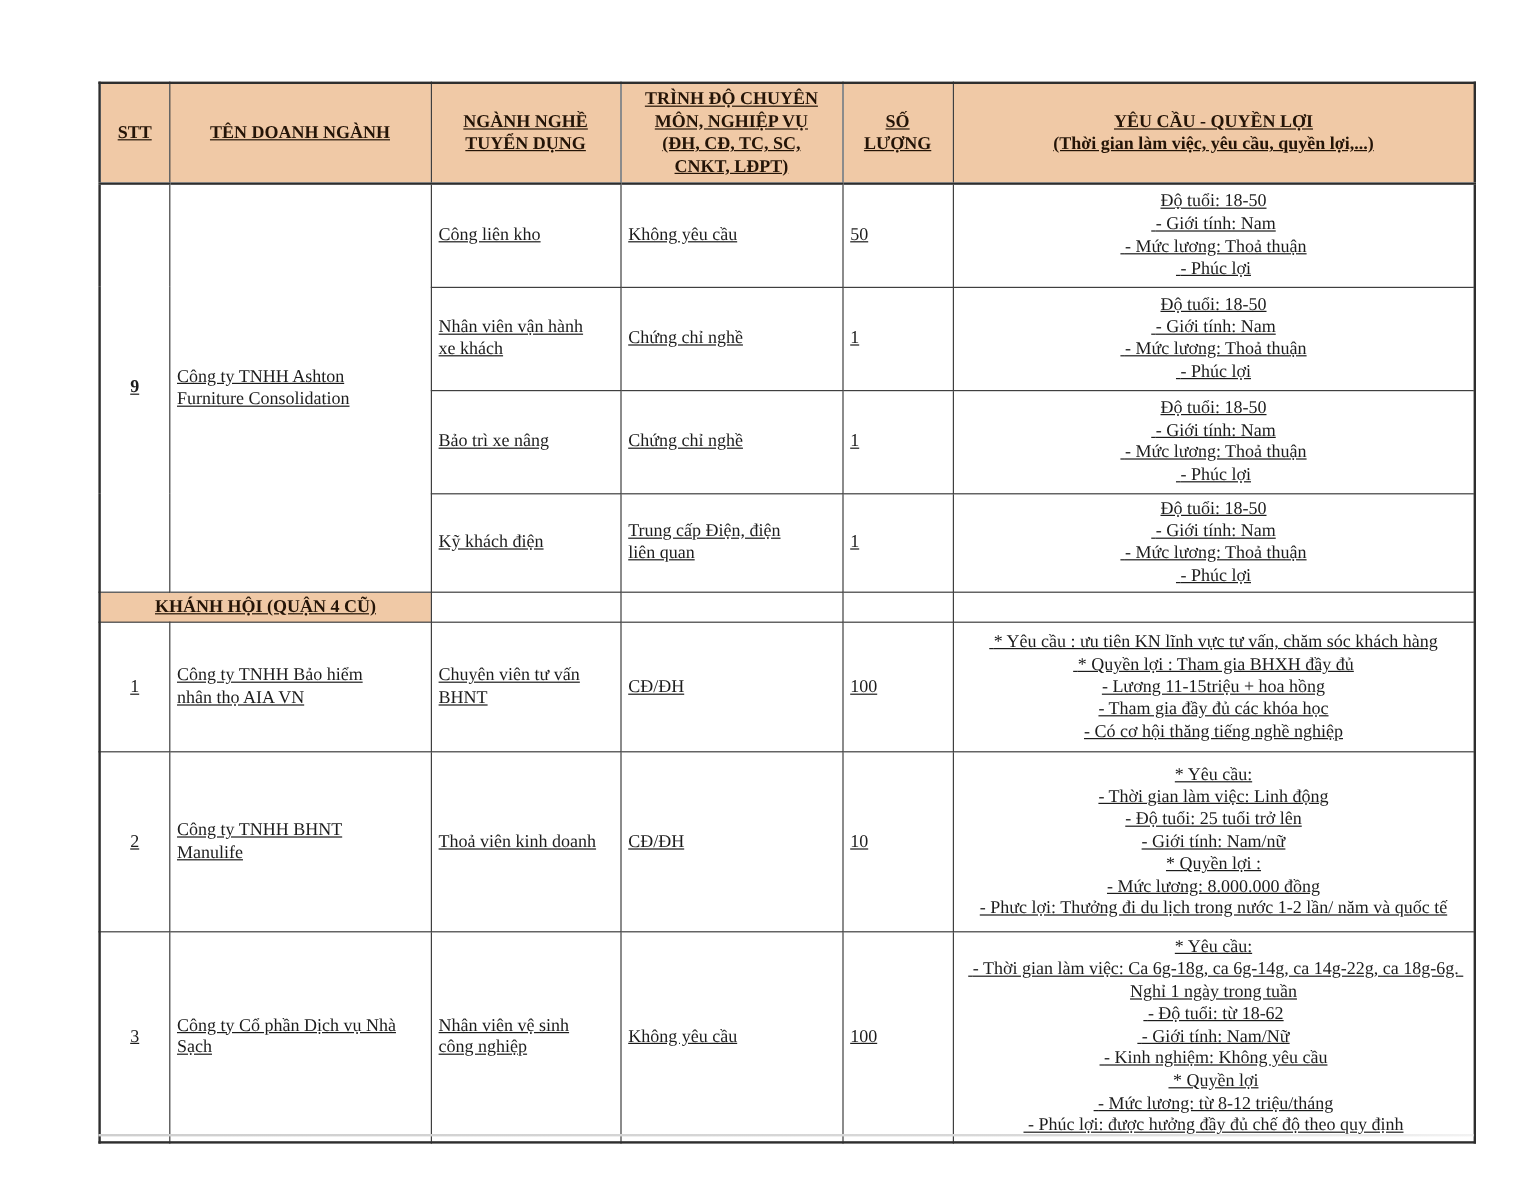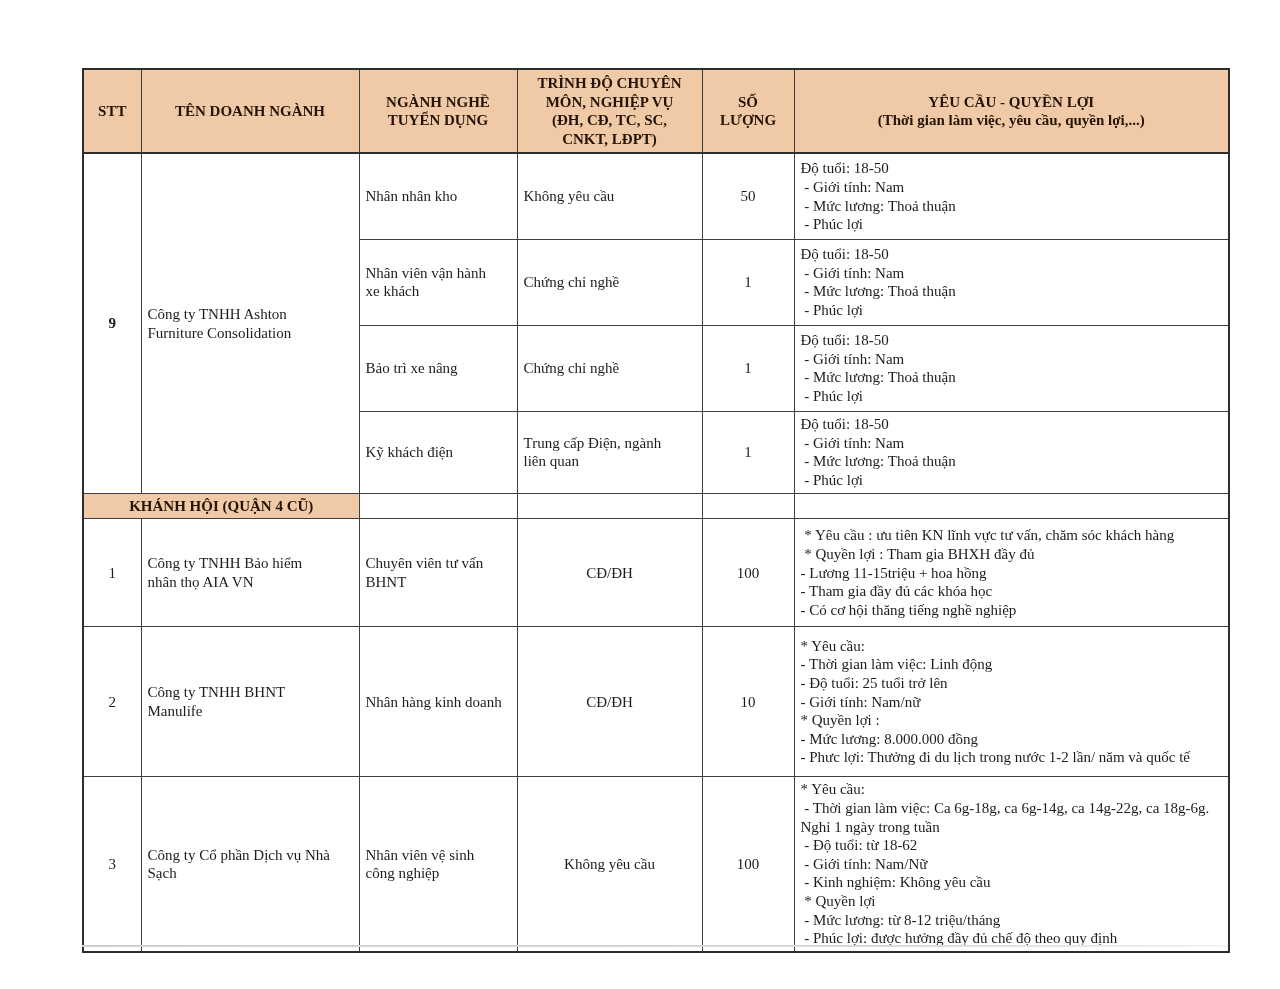--- a/index.html
+++ b/index.html
@@ -8,35 +8,35 @@
     font-family:"Liberation Serif","DejaVu Serif",serif;color:#1c1c1c;
   }
   .doc-table{
     position:absolute;left:82px;top:68px;width:1146px;
     border-collapse:collapse;table-layout:fixed;
     border:2px solid var(--border_outer,#2e2e2e);
   }
   .doc-table td,.doc-table th{
     border:1px solid var(--border_inner,#3f3f3f);
     padding:3px 6px;font-size:15px;line-height:1.24;
-    vertical-align:middle;overflow:hidden;
+    vertical-align:middle;overflow:hidden;text-decoration:underline;
   }
   .doc-table th{
     background:var(--header_bg,#f0c9a6);
     font-weight:bold;text-align:center;white-space:pre-line;
     font-size:15px;color:var(--header_text,#241407);
     border-bottom:2px solid var(--border_outer,#2e2e2e);
     padding:4px 3px;
   }
   tr.h78{height:78px}tr.h86{height:86px}tr.h82{height:82px}
   tr.h24{height:24px}tr.h108{height:108px}tr.h150{height:150px}tr.h168{height:168px}
-  .center{text-align:center}
+  .center{}
   .left{text-align:left}
   .pre{white-space:pre-line}
-  .req{white-space:pre-wrap;text-align:left;padding:2px 6px 2px 9px;line-height:1.26;}
+  .req{white-space:pre-wrap;text-align:center;padding:2px 6px 2px 9px;line-height:1.26;}
   .stt-cell{text-align:center}
   .bold{font-weight:bold}
   .section-cell{
     background:var(--header_bg,#f0c9a6);
     font-weight:bold;text-align:center;font-size:15.5px;
     color:var(--header_text,#241407);
     padding:1px 2px;
   }
   .company-cell{padding-left:8px;white-space:pre-line}
   .industry-cell{padding-left:8px;white-space:pre-line}
@@ -71,21 +71,21 @@
     <th>SỐ
 LƯỢNG</th>
     <th>YÊU CẦU - QUYỀN LỢI
 (Thời gian làm việc, yêu cầu, quyền lợi,...)</th>
   </tr>
 
   <tr class="h86">
     <td rowspan="4" class="stt-cell bold">9</td>
     <td rowspan="4" class="company-cell">Công ty TNHH Ashton
 Furniture Consolidation</td>
-    <td class="industry-cell">Nhân nhân kho</td>
+    <td class="industry-cell">Công liên kho</td>
     <td class="left pre">Không yêu cầu</td>
     <td class="center">50</td>
     <td class="req">Độ tuổi: 18-50
  - Giới tính: Nam
  - Mức lương: Thoả thuận
  - Phúc lợi</td>
   </tr>
 
   <tr class="h86">
     <td class="industry-cell">Nhân viên vận hành
@@ -103,21 +103,21 @@
     <td class="left pre">Chứng chỉ nghề</td>
     <td class="center">1</td>
     <td class="req">Độ tuổi: 18-50
  - Giới tính: Nam
  - Mức lương: Thoả thuận
  - Phúc lợi</td>
   </tr>
 
   <tr class="h82">
     <td class="industry-cell">Kỹ khách điện</td>
-    <td class="left pre">Trung cấp Điện, ngành
+    <td class="left pre">Trung cấp Điện, điện
 liên quan</td>
     <td class="center">1</td>
     <td class="req">Độ tuổi: 18-50
  - Giới tính: Nam
  - Mức lương: Thoả thuận
  - Phúc lợi</td>
   </tr>
 
   <tr class="h24">
     <td colspan="2" class="section-cell">KHÁNH HỘI (QUẬN 4 CŨ)</td>
@@ -139,21 +139,21 @@
  * Quyền lợi : Tham gia BHXH đầy đủ
 - Lương 11-15triệu + hoa hồng
 - Tham gia đầy đủ các khóa học
 - Có cơ hội thăng tiếng nghề nghiệp</td>
   </tr>
 
   <tr class="h150">
     <td class="stt-cell">2</td>
     <td class="company-cell">Công ty TNHH BHNT
 Manulife</td>
-    <td class="industry-cell">Nhân hàng kinh doanh</td>
+    <td class="industry-cell">Thoả viên kinh doanh</td>
     <td class="center">CĐ/ĐH</td>
     <td class="center">10</td>
     <td class="req">* Yêu cầu:
 - Thời gian làm việc: Linh động
 - Độ tuổi: 25 tuổi trở lên
 - Giới tính: Nam/nữ
 * Quyền lợi :
 - Mức lương: 8.000.000 đồng
 - Phưc lợi: Thưởng đi du lịch trong nước 1-2 lần/ năm và quốc tế</td>
   </tr>

